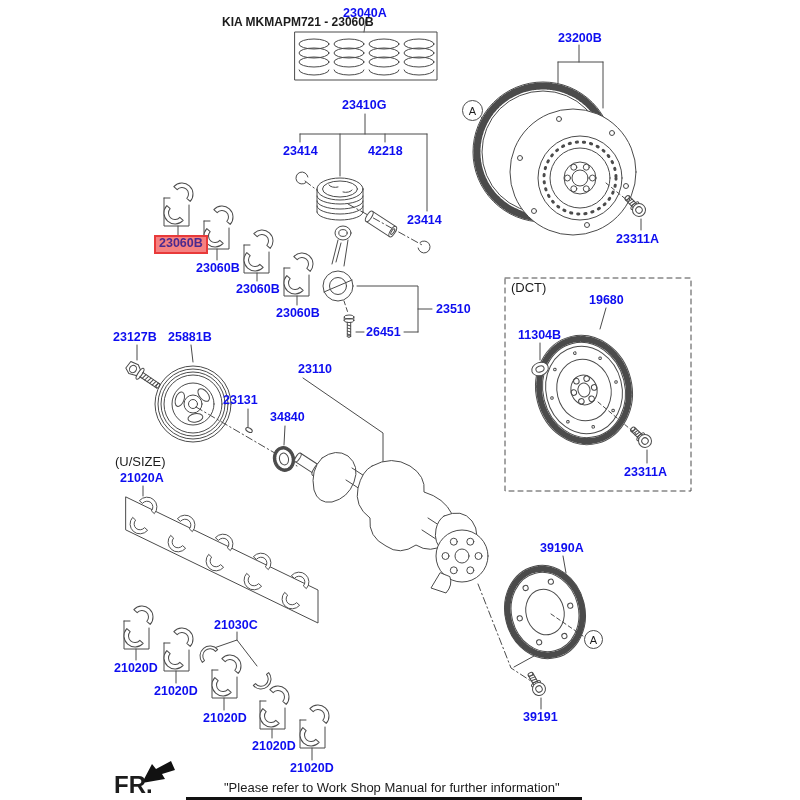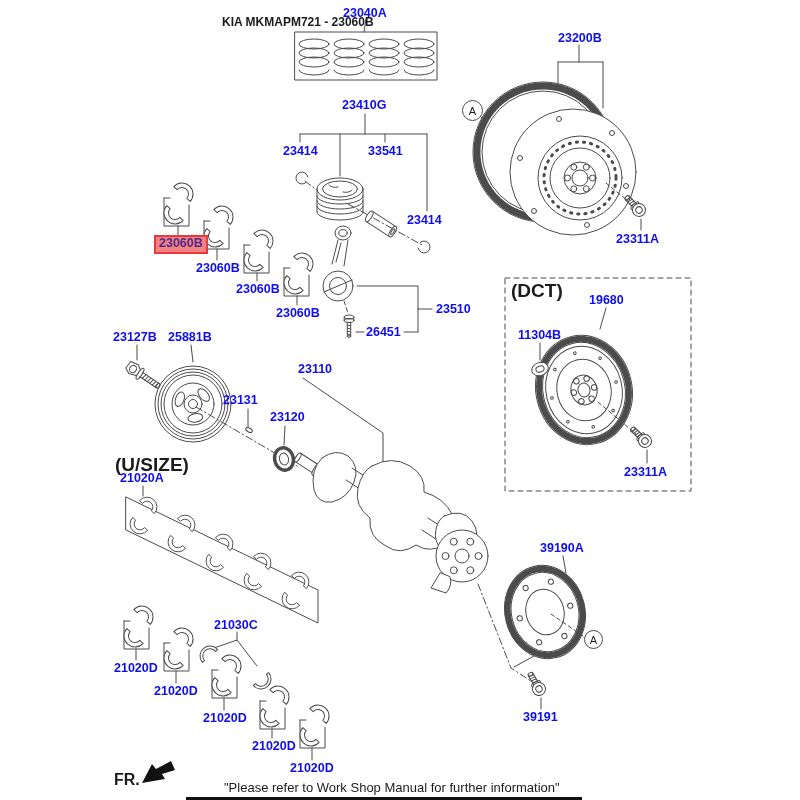--- a/index.html
+++ b/index.html
@@ -16,22 +16,22 @@
   #art .rivets{stroke-width:3;stroke-dasharray:1.2 6;}
   #art .dd{stroke-dasharray:7 3 1.5 3;}
   #art .d4{stroke-dasharray:4 3;}
   #art .dashbox{stroke-dasharray:5 4;}
   #art .solid{fill:#111;stroke:none;}
   .lbl{position:absolute;font-size:12.5px;font-weight:700;line-height:1.1;color:#0d0df0;
        white-space:nowrap;}
   .lbl.hl{background:#f58181;border:2px solid #e83a3a;color:#4b2a8e;padding:0 3px 1px 3px;}
   .blk{position:absolute;color:#1c1c1c;white-space:nowrap;}
   .title{font-size:12px;font-weight:700;}
-  .grp{font-size:19px;font-weight:700;}
-  .fr{font-size:16px;font-weight:700;}
+  .grp{font-size:13px;font-weight:400;}
+  .fr{font-size:24px;font-weight:700;}
   .note{font-size:13px;font-weight:400;}
   .amark{position:absolute;border:1px solid #4b4b4b;border-radius:50%;background:#fff;
          color:#1c1c1c;display:flex;align-items:center;justify-content:center;
          font-size:11px;font-weight:400;}
 </style>
 </head>
 <body>
 
 <div id="stage">
 
@@ -297,21 +297,21 @@
 
   <polygon class="solid" points="142,783 152,764 156,769 171,761 175,770 162,774 165,779"></polygon>
   <rect class="solid" x="186" y="797" width="396" height="3"></rect>
 </svg>
 
 <div class="blk title" style="left:222px;top:15px">KIA MKMAPM721 - 23060B</div>
 
 <div class="lbl" style="left:343px;top:7px">23040A</div>
 <div class="lbl" style="left:342px;top:99px">23410G</div>
 <div class="lbl" style="left:283px;top:145px">23414</div>
-<div class="lbl" style="left:368px;top:145px">33541</div>
+<div class="lbl" style="left:368px;top:145px">42218</div>
 <div class="lbl" style="left:407px;top:214px">23414</div>
 <div class="lbl" style="left:558px;top:32px">23200B</div>
 <div class="lbl" style="left:616px;top:233px">23311A</div>
 
 <div class="lbl hl" style="left:154px;top:235px">23060B</div>
 <div class="lbl" style="left:196px;top:262px">23060B</div>
 <div class="lbl" style="left:236px;top:283px">23060B</div>
 <div class="lbl" style="left:276px;top:307px">23060B</div>
 
 <div class="lbl" style="left:436px;top:303px">23510</div>
@@ -319,21 +319,21 @@
 
 <div class="blk grp" style="left:511px;top:280px">(DCT)</div>
 <div class="lbl" style="left:589px;top:294px">19680</div>
 <div class="lbl" style="left:518px;top:329px">11304B</div>
 <div class="lbl" style="left:624px;top:466px">23311A</div>
 
 <div class="lbl" style="left:113px;top:331px">23127B</div>
 <div class="lbl" style="left:168px;top:331px">25881B</div>
 <div class="lbl" style="left:298px;top:363px">23110</div>
 <div class="lbl" style="left:223px;top:394px">23131</div>
-<div class="lbl" style="left:270px;top:411px">23120</div>
+<div class="lbl" style="left:270px;top:411px">34840</div>
 
 <div class="blk grp" style="left:115px;top:454px">(U/SIZE)</div>
 <div class="lbl" style="left:120px;top:472px">21020A</div>
 <div class="lbl" style="left:214px;top:619px">21030C</div>
 <div class="lbl" style="left:114px;top:662px">21020D</div>
 <div class="lbl" style="left:154px;top:685px">21020D</div>
 <div class="lbl" style="left:203px;top:712px">21020D</div>
 <div class="lbl" style="left:252px;top:740px">21020D</div>
 <div class="lbl" style="left:290px;top:762px">21020D</div>
 

